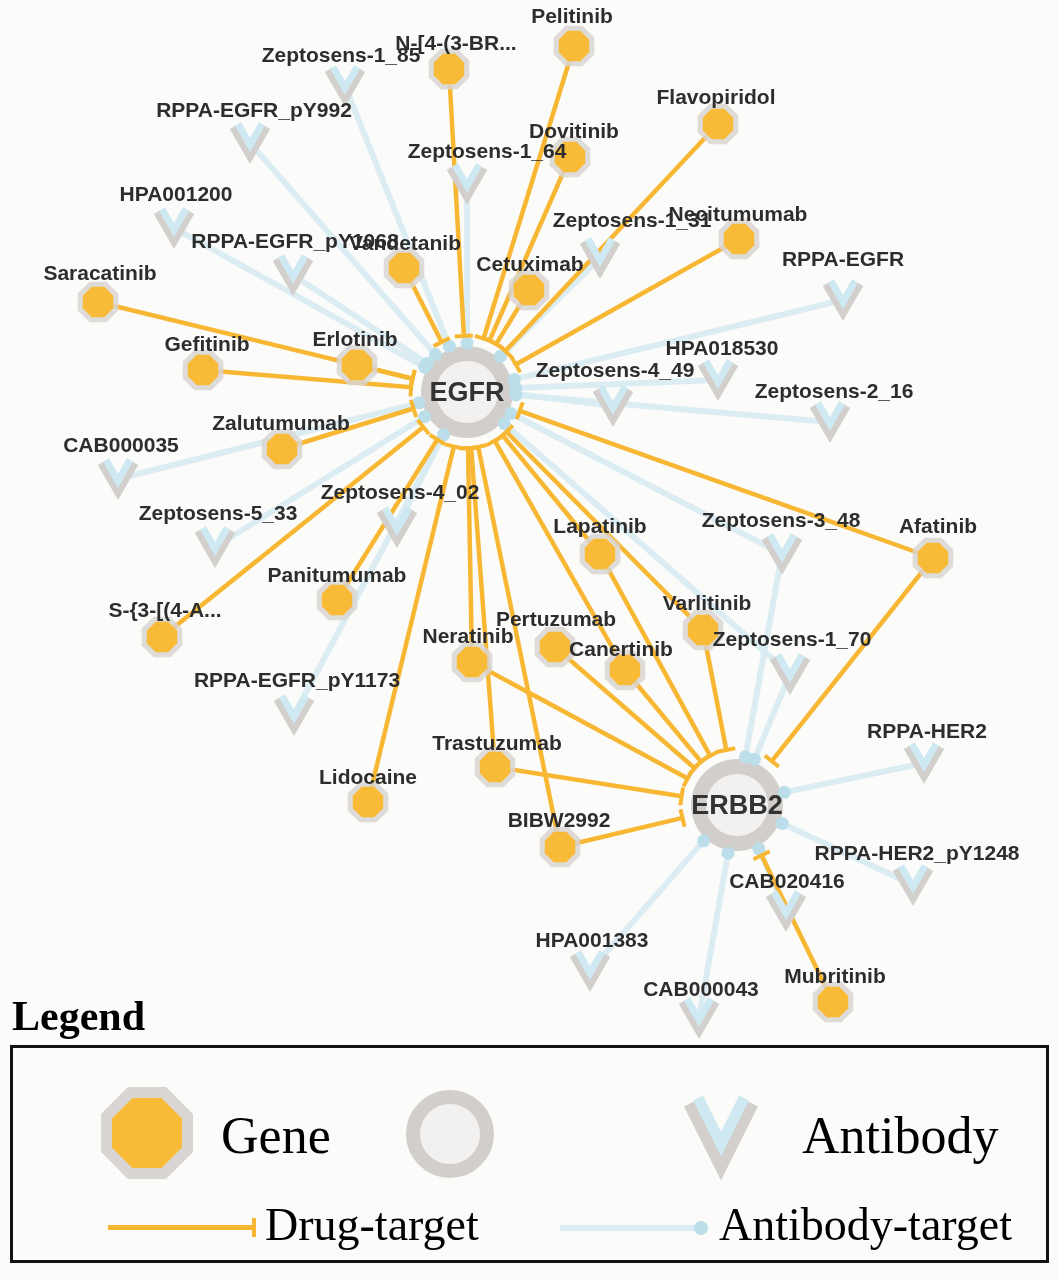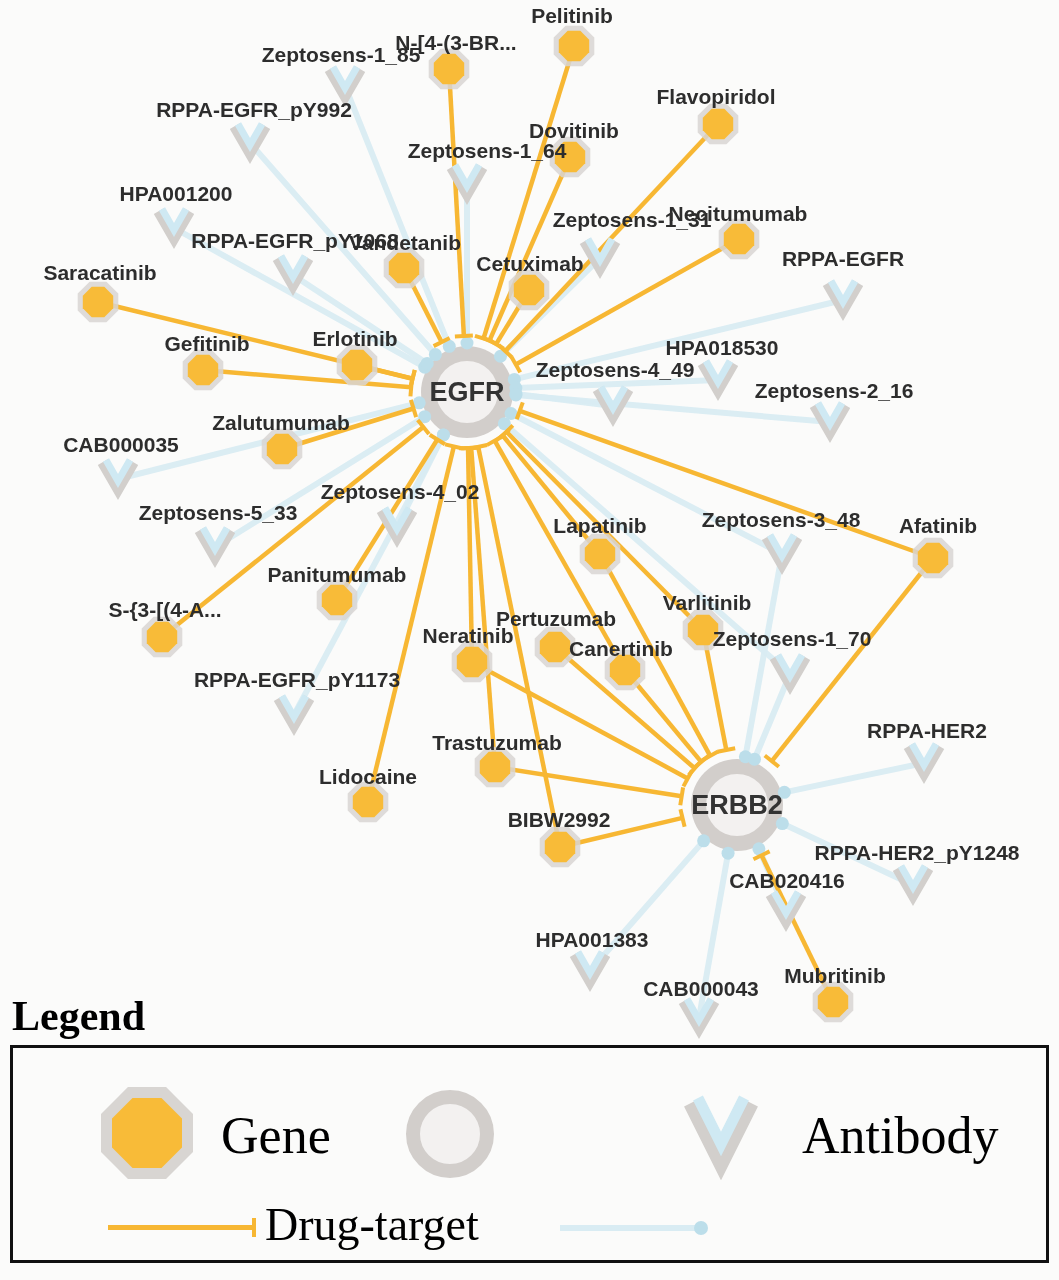--- a/index.html
+++ b/index.html
@@ -398,14 +398,15 @@
     <svg class="lg" style="left:668px;top:36px;" width="80" height="96" viewBox="0 0 80 96">
       <polyline points="12,18 40,74 68,18" fill="none" stroke="var(--chev-outer)" stroke-width="20"></polyline>
       <polyline points="17,14 40,60 63,14" fill="none" stroke="var(--chev-inner)" stroke-width="11"></polyline>
     </svg>
     <div class="lg lg-text" style="left:758px;top:58px;margin-left:31px;">Antibody</div>
 
     <div class="lg lg-dline" style="left:95px;top:177px;"></div>
     <div class="lg lg-text2" style="left:252px;top:150px;">Drug-target</div>
 
     <div class="lg lg-aline" style="left:547px;top:177px;"></div>
+    <div class="lg lg-text2" style="left:706px;top:150px;">Antibody-target</div>
   </div>
 </div>
 
 </body></html>

